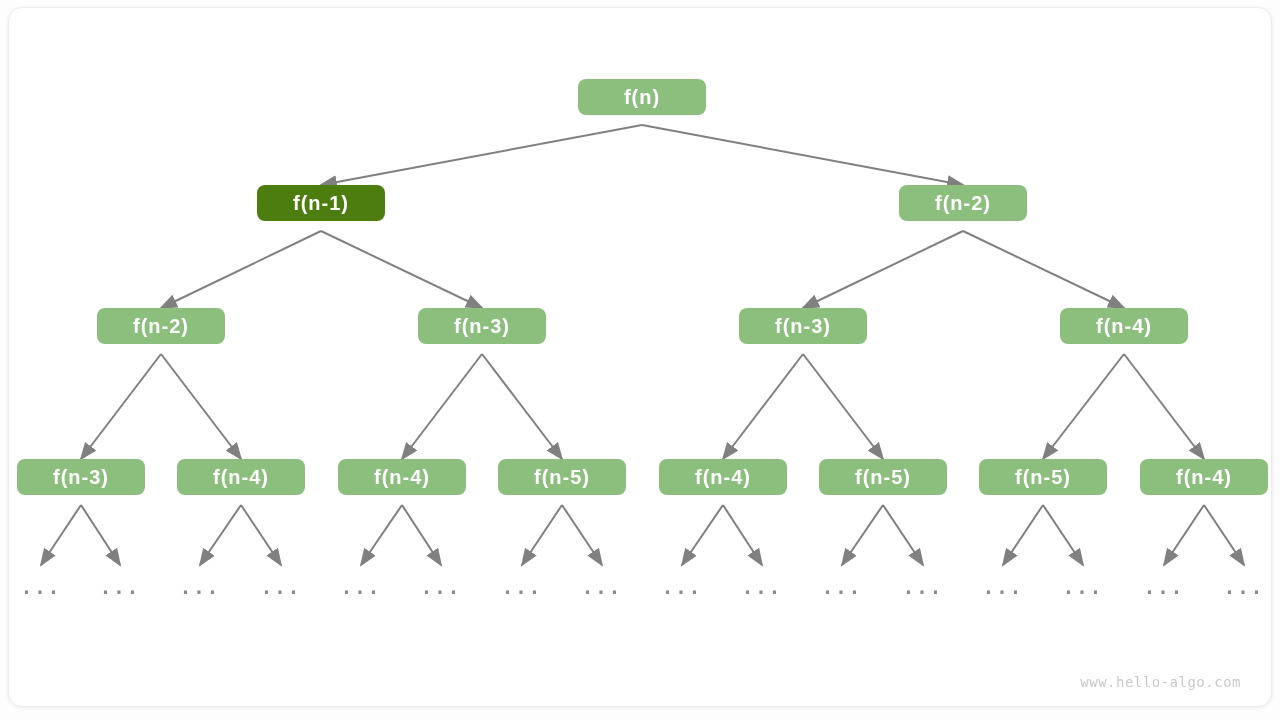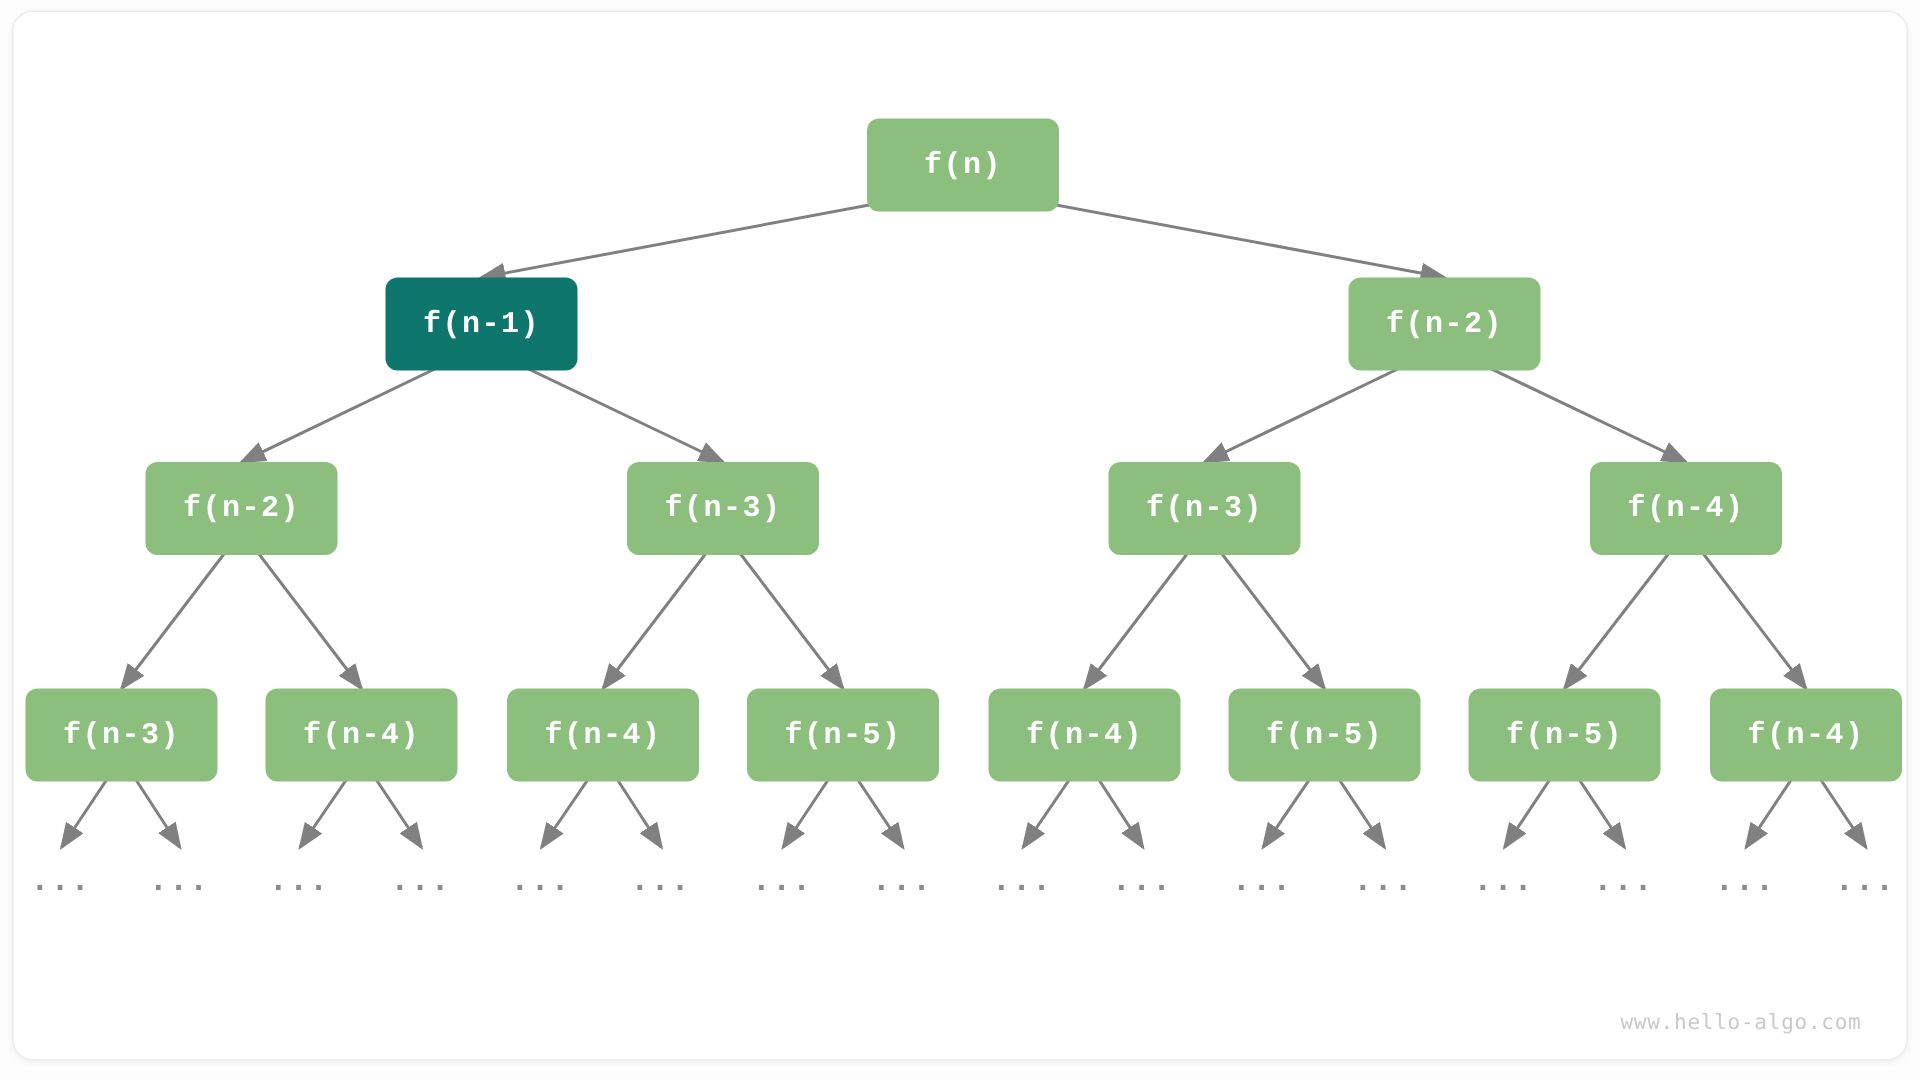--- a/index.html
+++ b/index.html
@@ -45,22 +45,22 @@
     position: absolute;
     background: #8cbf7e;
     color: #ffffff;
     border-radius: 8px;
     display: flex;
     align-items: center;
     justify-content: center;
     font-size: 20px;
     font-weight: bold;
     letter-spacing: 1px;
-    font-family: Liberation Mono, monospace;
-    height: 62px;
+    font-family: Liberation Sans, sans-serif;
+    height: 36px;
     box-sizing: border-box;
     white-space: nowrap;
   }
   .dots {
     position: absolute;
     color: #8c8c8c;
     font-size: 19px;
     font-weight: bold;
     letter-spacing: 2px;
     font-family: "DejaVu Sans Mono", monospace;
@@ -120,21 +120,21 @@
           <line x1="874" y1="497" x2="914" y2="557" stroke="#808080" stroke-width="2" marker-end="url(#arrowhead)"></line>
           <line x1="1034" y1="497" x2="994" y2="557" stroke="#808080" stroke-width="2" marker-end="url(#arrowhead)"></line>
           <line x1="1034" y1="497" x2="1074" y2="557" stroke="#808080" stroke-width="2" marker-end="url(#arrowhead)"></line>
           <line x1="1195" y1="497" x2="1155" y2="557" stroke="#808080" stroke-width="2" marker-end="url(#arrowhead)"></line>
           <line x1="1195" y1="497" x2="1235" y2="557" stroke="#808080" stroke-width="2" marker-end="url(#arrowhead)"></line>
         </g>
     </svg>
 
     <div id="node-layer">
         <div class="node" style="width: 128px; left: 569px; top: 71px; background: rgb(140, 191, 126); color: rgb(255, 255, 255);">f(n)</div>
-        <div class="node" style="width: 128px; left: 248px; top: 177px; background: #0f766e; color: rgb(255, 255, 255);">f(n-1)</div>
+        <div class="node" style="width: 128px; left: 248px; top: 177px; background: #4d7c0f; color: rgb(255, 255, 255);">f(n-1)</div>
         <div class="node" style="width: 128px; left: 890px; top: 177px; background: rgb(140, 191, 126); color: rgb(255, 255, 255);">f(n-2)</div>
         <div class="node" style="width: 128px; left: 88px; top: 300px; background: rgb(140, 191, 126); color: rgb(255, 255, 255);">f(n-2)</div>
         <div class="node" style="width: 128px; left: 409px; top: 300px; background: rgb(140, 191, 126); color: rgb(255, 255, 255);">f(n-3)</div>
         <div class="node" style="width: 128px; left: 730px; top: 300px; background: rgb(140, 191, 126); color: rgb(255, 255, 255);">f(n-3)</div>
         <div class="node" style="width: 128px; left: 1051px; top: 300px; background: rgb(140, 191, 126); color: rgb(255, 255, 255);">f(n-4)</div>
         <div class="node" style="width: 128px; left: 8px; top: 451px; background: rgb(140, 191, 126); color: rgb(255, 255, 255);">f(n-3)</div>
         <div class="node" style="width: 128px; left: 168px; top: 451px; background: rgb(140, 191, 126); color: rgb(255, 255, 255);">f(n-4)</div>
         <div class="node" style="width: 128px; left: 329px; top: 451px; background: rgb(140, 191, 126); color: rgb(255, 255, 255);">f(n-4)</div>
         <div class="node" style="width: 128px; left: 489px; top: 451px; background: rgb(140, 191, 126); color: rgb(255, 255, 255);">f(n-5)</div>
         <div class="node" style="width: 128px; left: 650px; top: 451px; background: rgb(140, 191, 126); color: rgb(255, 255, 255);">f(n-4)</div>

